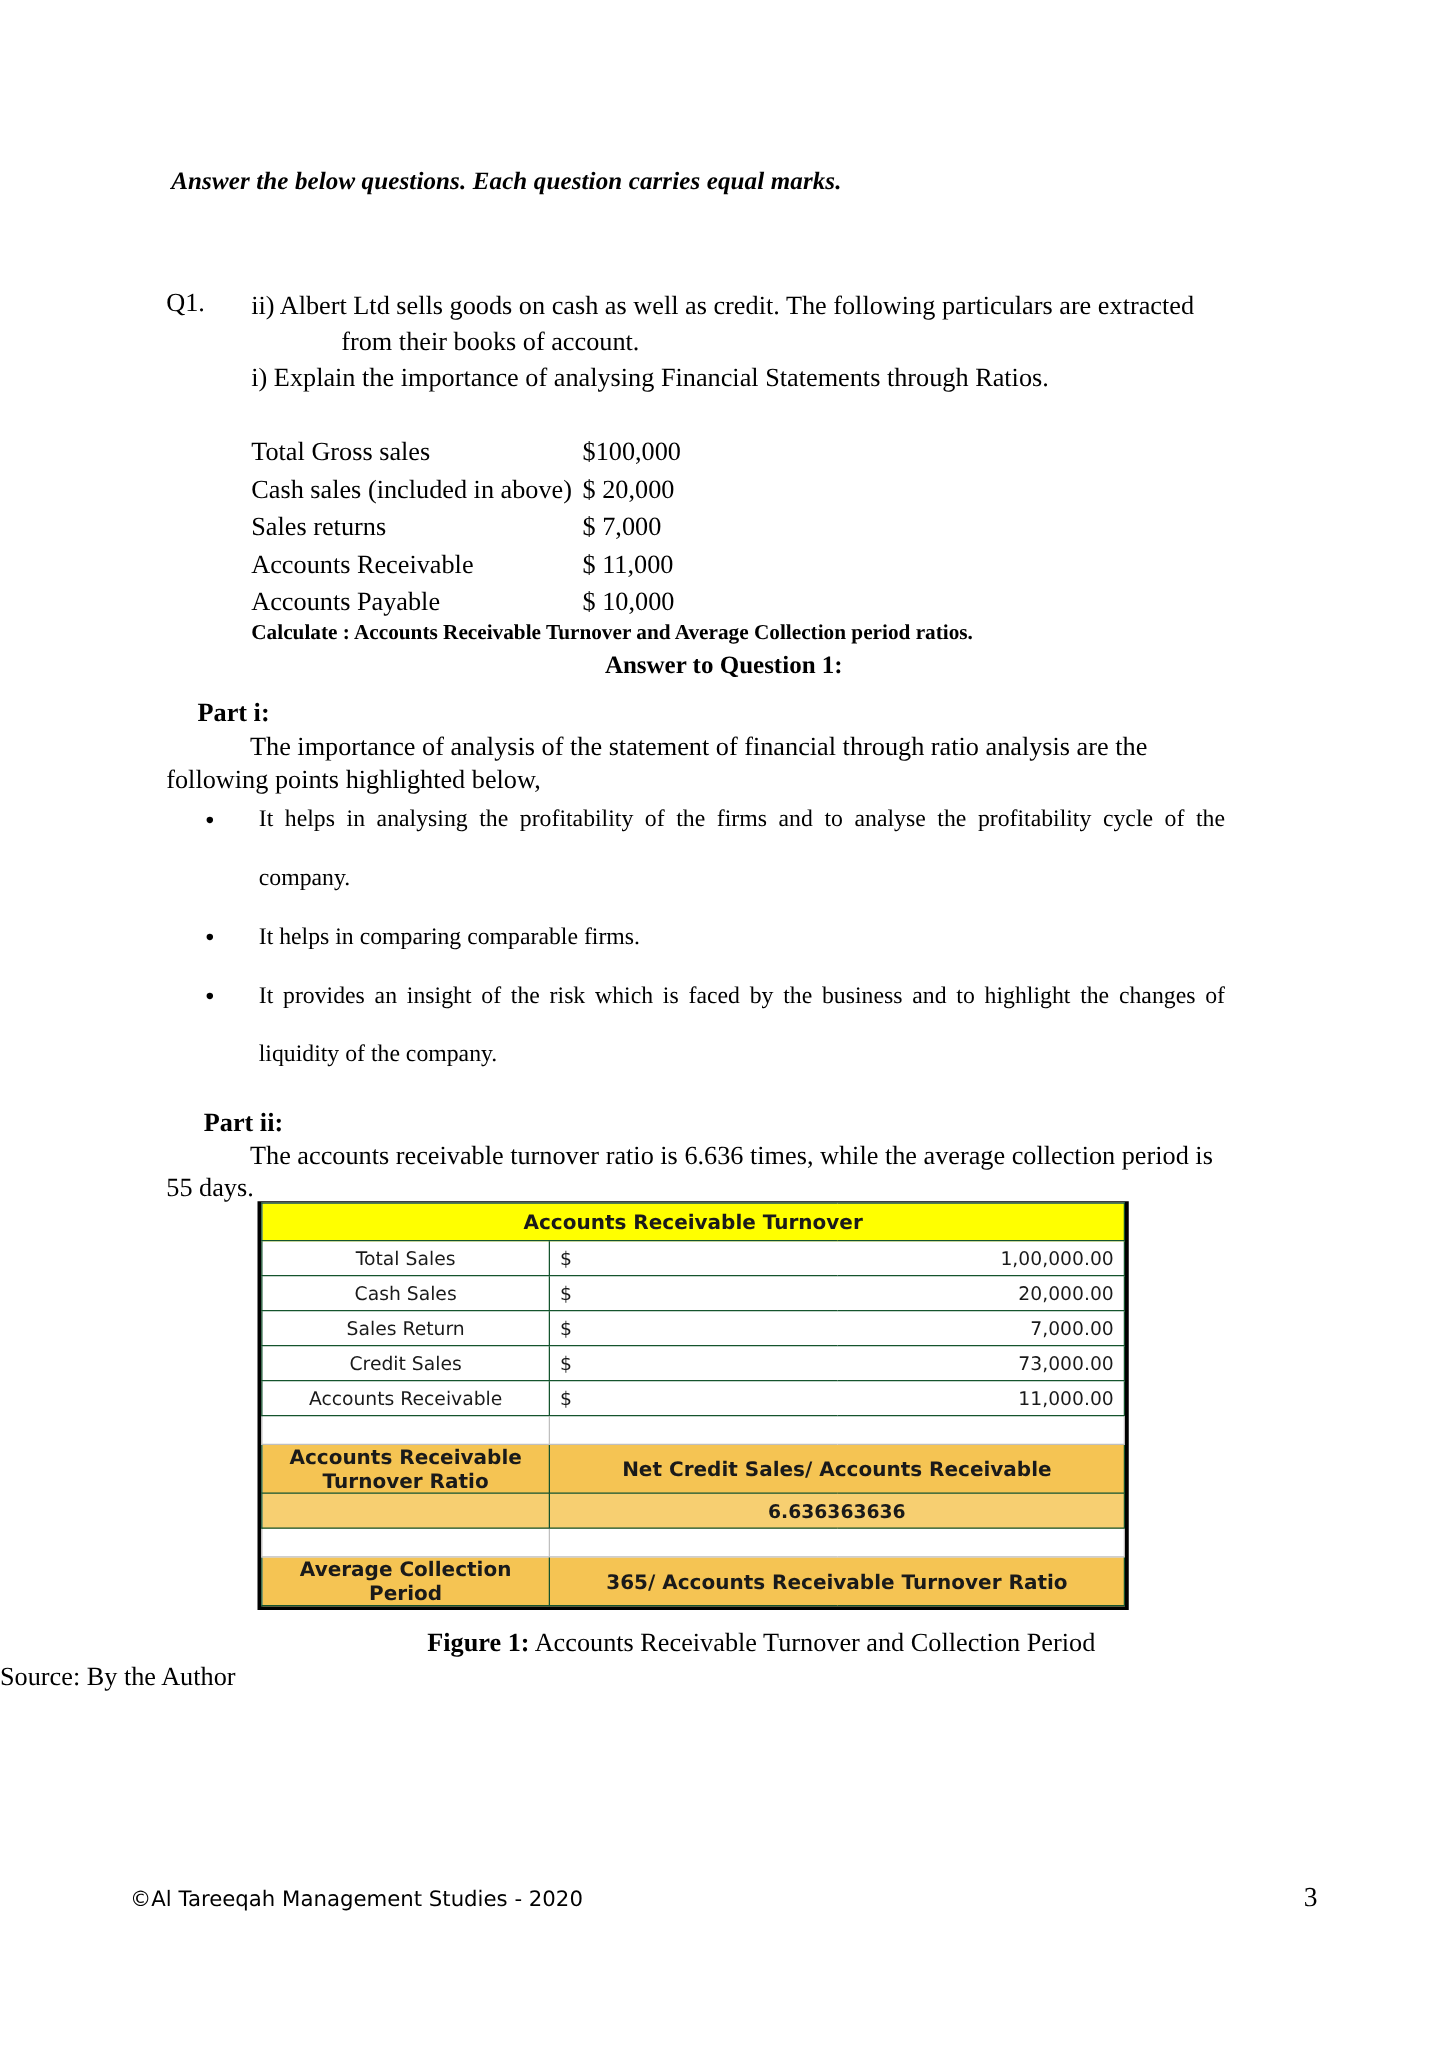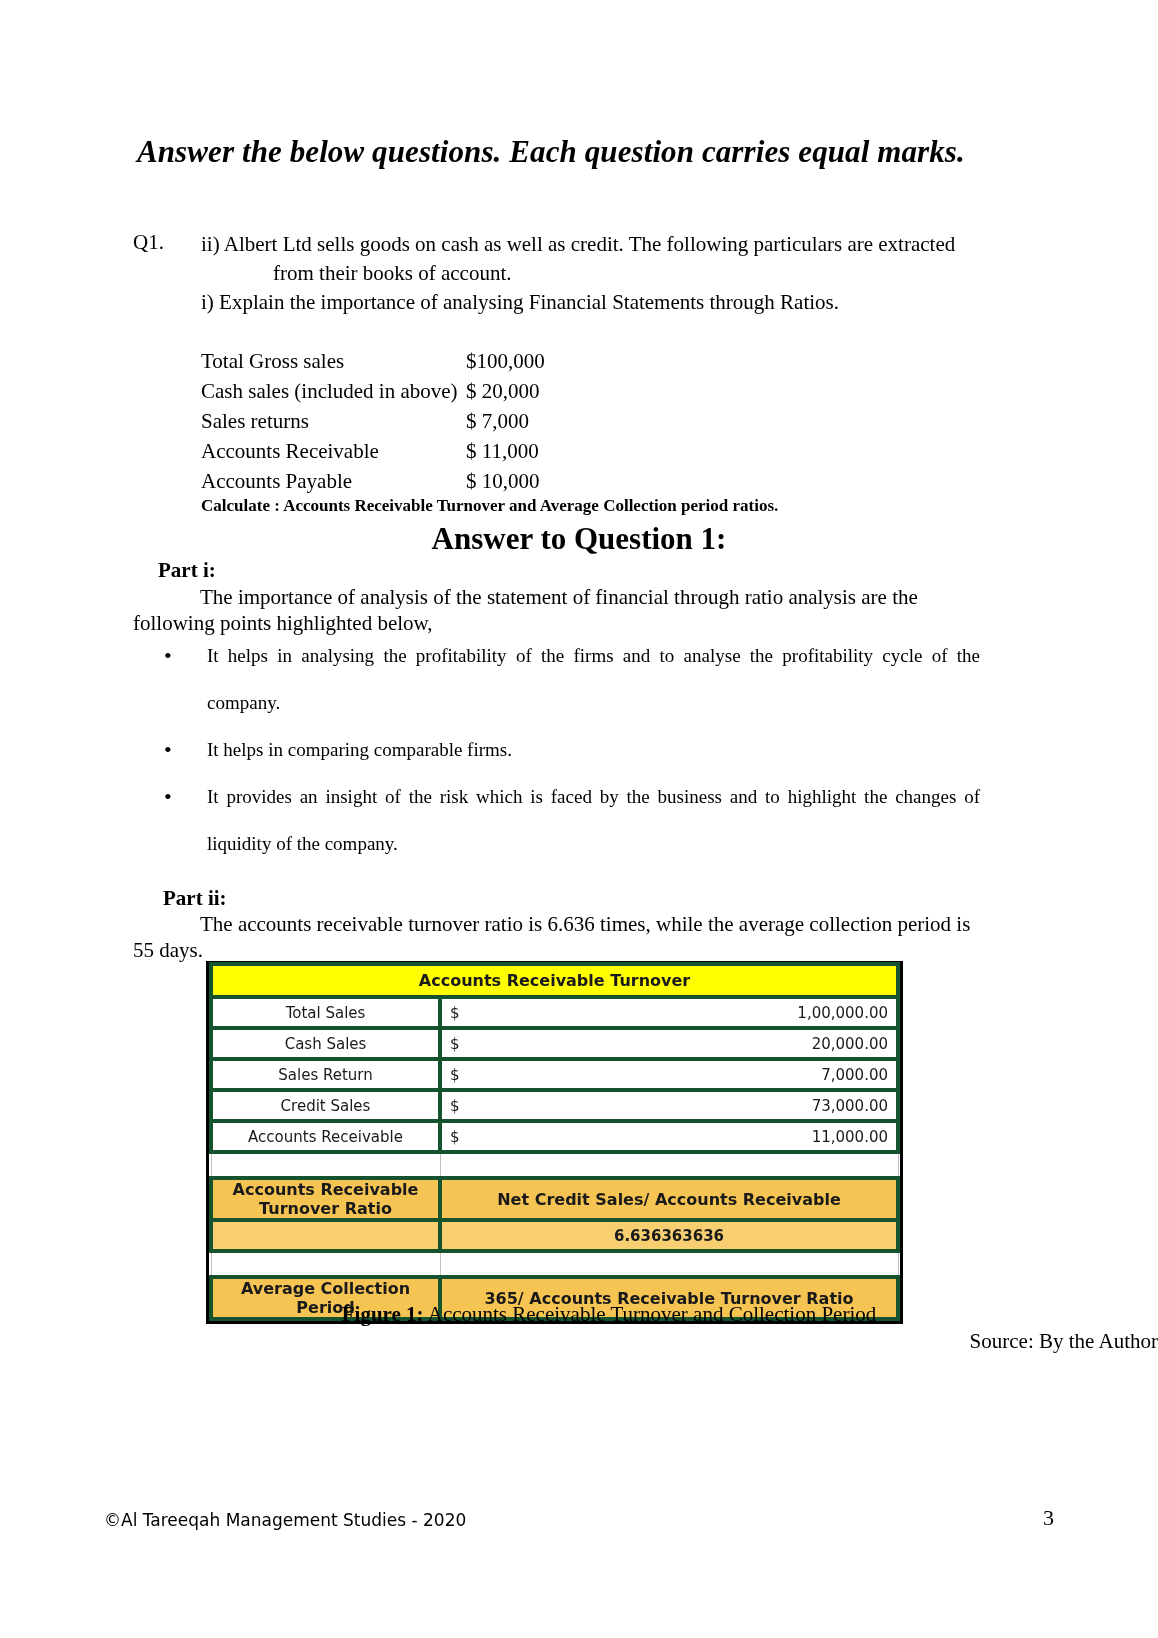--- a/index.html
+++ b/index.html
@@ -23,21 +23,21 @@
     top: 0;
     width: 1158px;
   }
 
   .intro-line {
     position: absolute;
     left: 137px;
     top: 134px;
     font-weight: bold;
     font-style: italic;
-    font-size: 31px;
+    font-size: 20px;
     letter-spacing: 0.1px;
   }
 
   .q-block {
     position: absolute;
     left: 133px;
     top: 230px;
     width: 900px;
   }
   .q-label {
@@ -85,21 +85,21 @@
     font-size: 17px;
     font-weight: bold;
   }
 
   .answer-title {
     position: absolute;
     left: 0;
     top: 521px;
     width: 1158px;
     text-align: center;
-    font-size: 31px;
+    font-size: 20px;
     font-weight: bold;
   }
 
   .part-i-head {
     position: absolute;
     left: 158px;
     top: 558px;
     font-size: 21px;
     font-weight: bold;
   }
@@ -168,21 +168,21 @@
     font-family: "DejaVu Sans", sans-serif;
     font-size: 15px;
     box-sizing: border-box;
   }
   .sheet table {
     border-collapse: collapse;
     width: 100%;
     table-layout: fixed;
   }
   .sheet td {
-    border: 4px solid #14532d;
+    border: 1px solid #14532d;
     height: 27px;
     padding: 0 8px;
     color: #1a1a1a;
     vertical-align: middle;
   }
   .sheet .hdr {
     background: #ffff00;
     font-weight: bold;
     text-align: center;
     font-size: 16px;
@@ -233,21 +233,21 @@
     text-align: center;
     font-size: 21px;
     padding-left: 30px;
   }
   .fig-caption .b { font-weight: bold; }
   .fig-source {
     position: absolute;
     left: 0;
     top: 1329px;
     width: 1158px;
-    text-align: right;
+    text-align: left;
     font-size: 21px;
   }
 
   .footer-left {
     position: absolute;
     left: 104px;
     top: 1510px;
     font-family: "DejaVu Sans", sans-serif;
     font-size: 17px;
   }

